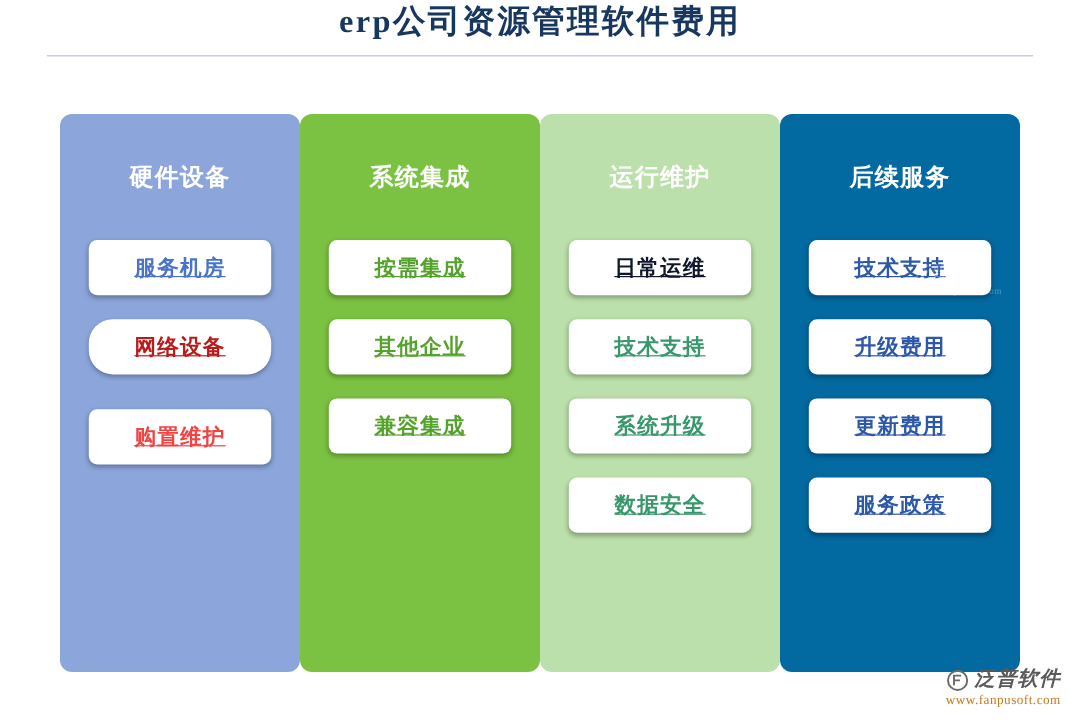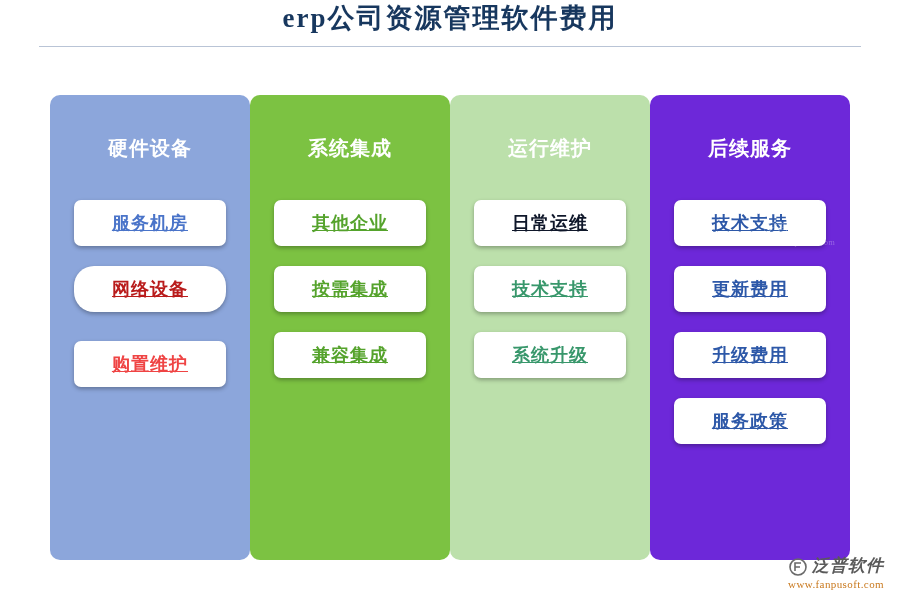--- a/index.html
+++ b/index.html
@@ -119,37 +119,38 @@
 
     <div class="column" style="background-color: rgb(140, 166, 219);">
       <div class="col-header">硬件设备</div>
       <div class="btn" style="color: rgb(74, 116, 201);">服务机房</div>
       <div class="btn" style="color: #b91c1c; border-radius: 20px;">网络设备</div>
       <div class="btn" style="color: #ef4444; margin-top: 29px;">购置维护</div>
     </div>
 
     <div class="column" style="background-color: rgb(124, 194, 66);">
       <div class="col-header">系统集成</div>
+      <div class="btn" style="color: rgb(85, 163, 44);">按需集成</div>
       <div class="btn" style="color: rgb(85, 163, 44);">其他企业</div>
-      <div class="btn" style="color: rgb(85, 163, 44);">按需集成</div>
       <div class="btn" style="color: rgb(85, 163, 44);">兼容集成</div>
     </div>
 
     <div class="column" style="background-color: rgb(188, 224, 171);">
       <div class="col-header">运行维护</div>
       <div class="btn" style="color: #0f172a;">日常运维</div>
       <div class="btn" style="color: rgb(56, 151, 107);">技术支持</div>
       <div class="btn" style="color: rgb(56, 151, 107); margin-top: 18px;">系统升级</div>
+      <div class="btn" style="color: rgb(56, 151, 107);">数据安全</div>
     </div>
 
-    <div class="column" style="background-color: #6d28d9;">
+    <div class="column" style="background-color: #0369a1;">
       <div class="col-header">后续服务</div>
       <div class="btn" style="color: rgb(45, 88, 168);">技术支持</div>
+      <div class="btn" style="color: rgb(45, 88, 168);">升级费用</div>
       <div class="btn" style="color: rgb(45, 88, 168);">更新费用</div>
-      <div class="btn" style="color: rgb(45, 88, 168);">升级费用</div>
       <div class="btn" style="color: rgb(45, 88, 168);">服务政策</div>
     </div>
 
   </div>
 
   <div class="watermark">
     <div>泛普软件</div>
     <div class="wm-url">www.fanpusoft.com</div>
   </div>
 

